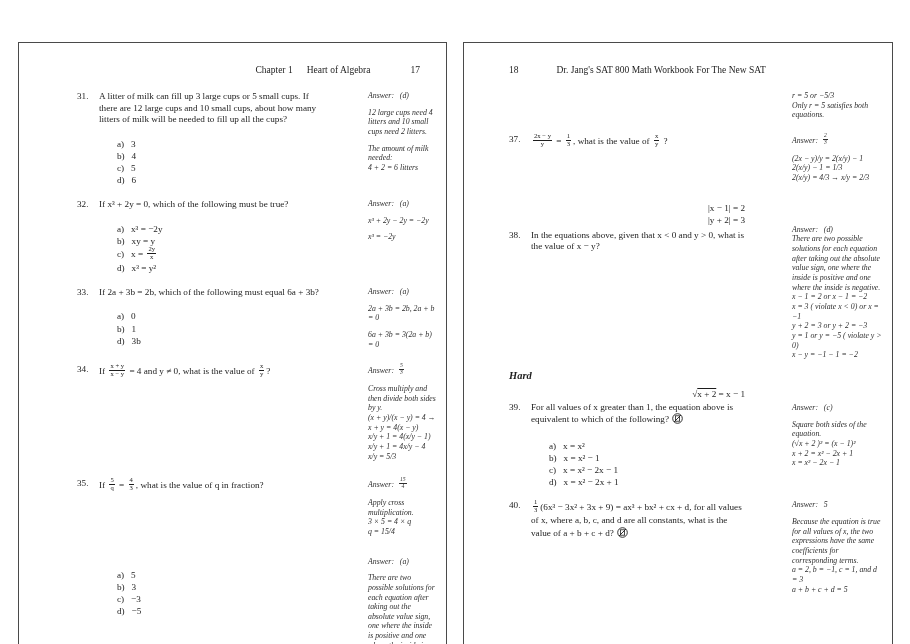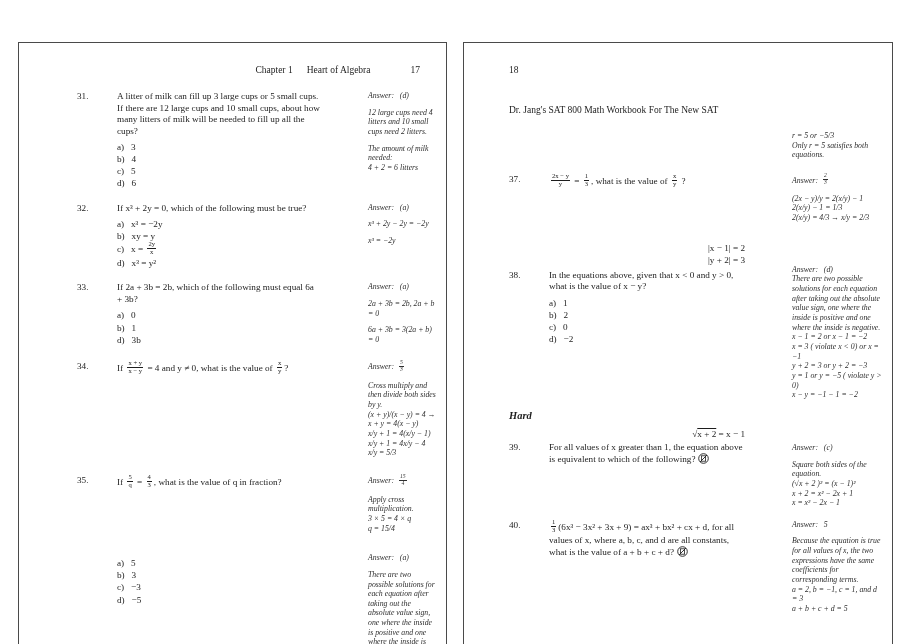--- a/index.html
+++ b/index.html
@@ -6,32 +6,32 @@
   body{position:relative;width:910px;height:644px;font-family:"Liberation Serif","DejaVu Serif",serif;color:#1d1d1d;}
   .page{position:absolute;top:42px;height:616px;background:#fff;border:1px solid #4a4a4a;box-sizing:border-box;}
   #page-left{left:18px;width:429px;}
   #page-right{left:463px;width:430px;}
   .page-content{position:absolute;top:22px;left:0;right:0;bottom:4px;overflow:hidden;}
   #page-left .page-content{padding:0 8px 0 58px;}
   #page-right .page-content{padding:0 8px 0 45px;}
 
   .lp-header{display:flex;justify-content:flex-end;gap:14px;font-size:9.5px;margin-bottom:16px;padding-right:18px;}
   .lp-header .pgnum{margin-left:26px;}
-  .rp-header{display:flex;gap:30px;font-size:9.5px;margin-bottom:16px;flex-direction:column;}
+  .rp-header{display:flex;gap:38px;font-size:9.5px;margin-bottom:16px;}
 
   .qrow{display:flex;align-items:flex-start;gap:41px;}
   #page-left .qcol{width:250px;flex:none;padding-right:6px;box-sizing:border-box;}
   #page-left .acol{flex:1;}
   #page-right .qcol{width:242px;flex:none;padding-right:6px;box-sizing:border-box;}
   #page-right .acol{flex:1;}
 
   .qline{display:flex;font-size:9.2px;line-height:1.25;}
   .qnum{width:22px;flex:none;}
-  .qtext{flex:1;margin-left:18px;}
-  .choices{margin-left:40px;margin-top:4px;font-size:9.2px;line-height:1.32;}
+  .qtext{flex:1;}
+  .choices{margin-left:40px;margin-top:12px;font-size:9.2px;line-height:1.32;}
   .choice{white-space:pre;}
   .disp-eq{text-align:right;font-size:9.2px;line-height:1.3;margin-bottom:3px;}
 
   .acol{font-style:italic;font-size:7.8px;line-height:1.24;color:#2e2e2e;}
   .ans-label{margin-bottom:7px;white-space:pre;display:flex;align-items:center;gap:3px;}
   .sol{margin-bottom:0;}
   .sol.gap{margin-top:7px;}
 
   .frac{display:inline-flex;flex-direction:column;text-align:center;vertical-align:middle;font-size:0.72em;line-height:1.05;margin:0 2px;position:relative;top:-1px;}
   .frac .fn{border-bottom:0.8px solid currentColor;padding:0 1px;}
@@ -234,26 +234,20 @@
     <div class="qrow mb-q38">
       <div class="qcol">
         <div class="disp-eq">
           <div>|x − 1| = 2</div>
           <div>|y + 2| = 3</div>
         </div>
         <div class="qline">
           <span class="qnum">38.</span>
           <span class="qtext">In the equations above,  given that x &lt; 0 and y &gt; 0, what is the value of x − y?</span>
         </div>
-        <div class="choices">
-          <div class="choice">a)   1</div>
-          <div class="choice">b)   2</div>
-          <div class="choice">c)   0</div>
-          <div class="choice">d)   −2</div>
-        </div>
       </div>
       <div class="acol" style="padding-top:22px;">
         <div class="ans-label" style="margin-bottom:0;">Answer:   (d)</div>
         <div class="sol">There are two possible solutions for each equation after taking out the absolute value sign, one where the inside is positive and one where the inside is negative.</div>
         <div class="sol">x − 1 = 2   or   x − 1 = −2</div>
         <div class="sol">x = 3 ( violate x &lt; 0) or x = −1</div>
         <div class="sol">y + 2 = 3   or   y + 2 = −3</div>
         <div class="sol">y = 1 or y = −5 ( violate y &gt; 0)</div>
         <div class="sol">x − y = −1 − 1 = −2</div>
       </div>
@@ -264,20 +258,26 @@
     <div class="qrow mb-q39">
       <div class="qcol">
         <div class="disp-eq mb-eq39"><span>√</span><span class="radicand">x + 2</span><span> = x − 1</span></div>
         <div class="qline">
           <span class="qnum">39.</span>
           <span class="qtext"><span>For all values of x greater than 1, the equation above is equivalent to which of the following?</span><span class="calc-icon"><svg width="11" height="11" viewBox="0 0 11 11">
                   <circle cx="5.5" cy="5.5" r="4.8" fill="none" stroke="#1d1d1d" stroke-width="0.9"></circle>
                   <rect x="3.4" y="2.8" width="4.2" height="5.4" fill="none" stroke="#1d1d1d" stroke-width="0.8"></rect>
                   <line x1="2" y1="9" x2="9" y2="2" stroke="#1d1d1d" stroke-width="0.9"></line>
                 </svg></span></span>
+        </div>
+        <div class="choices">
+          <div class="choice">a)   x = x²</div>
+          <div class="choice">b)   x = x² − 1</div>
+          <div class="choice">c)   x = x² − 2x − 1</div>
+          <div class="choice">d)   x = x² − 2x + 1</div>
         </div>
       </div>
       <div class="acol" style="padding-top:14px;">
         <div class="ans-label">Answer:   (c)</div>
         <div class="sol">Square both sides of the equation.</div>
         <div class="sol">(√x + 2 )² = (x − 1)²</div>
         <div class="sol">x + 2 = x² − 2x + 1</div>
         <div class="sol">x = x² − 2x − 1</div>
       </div>
     </div>

